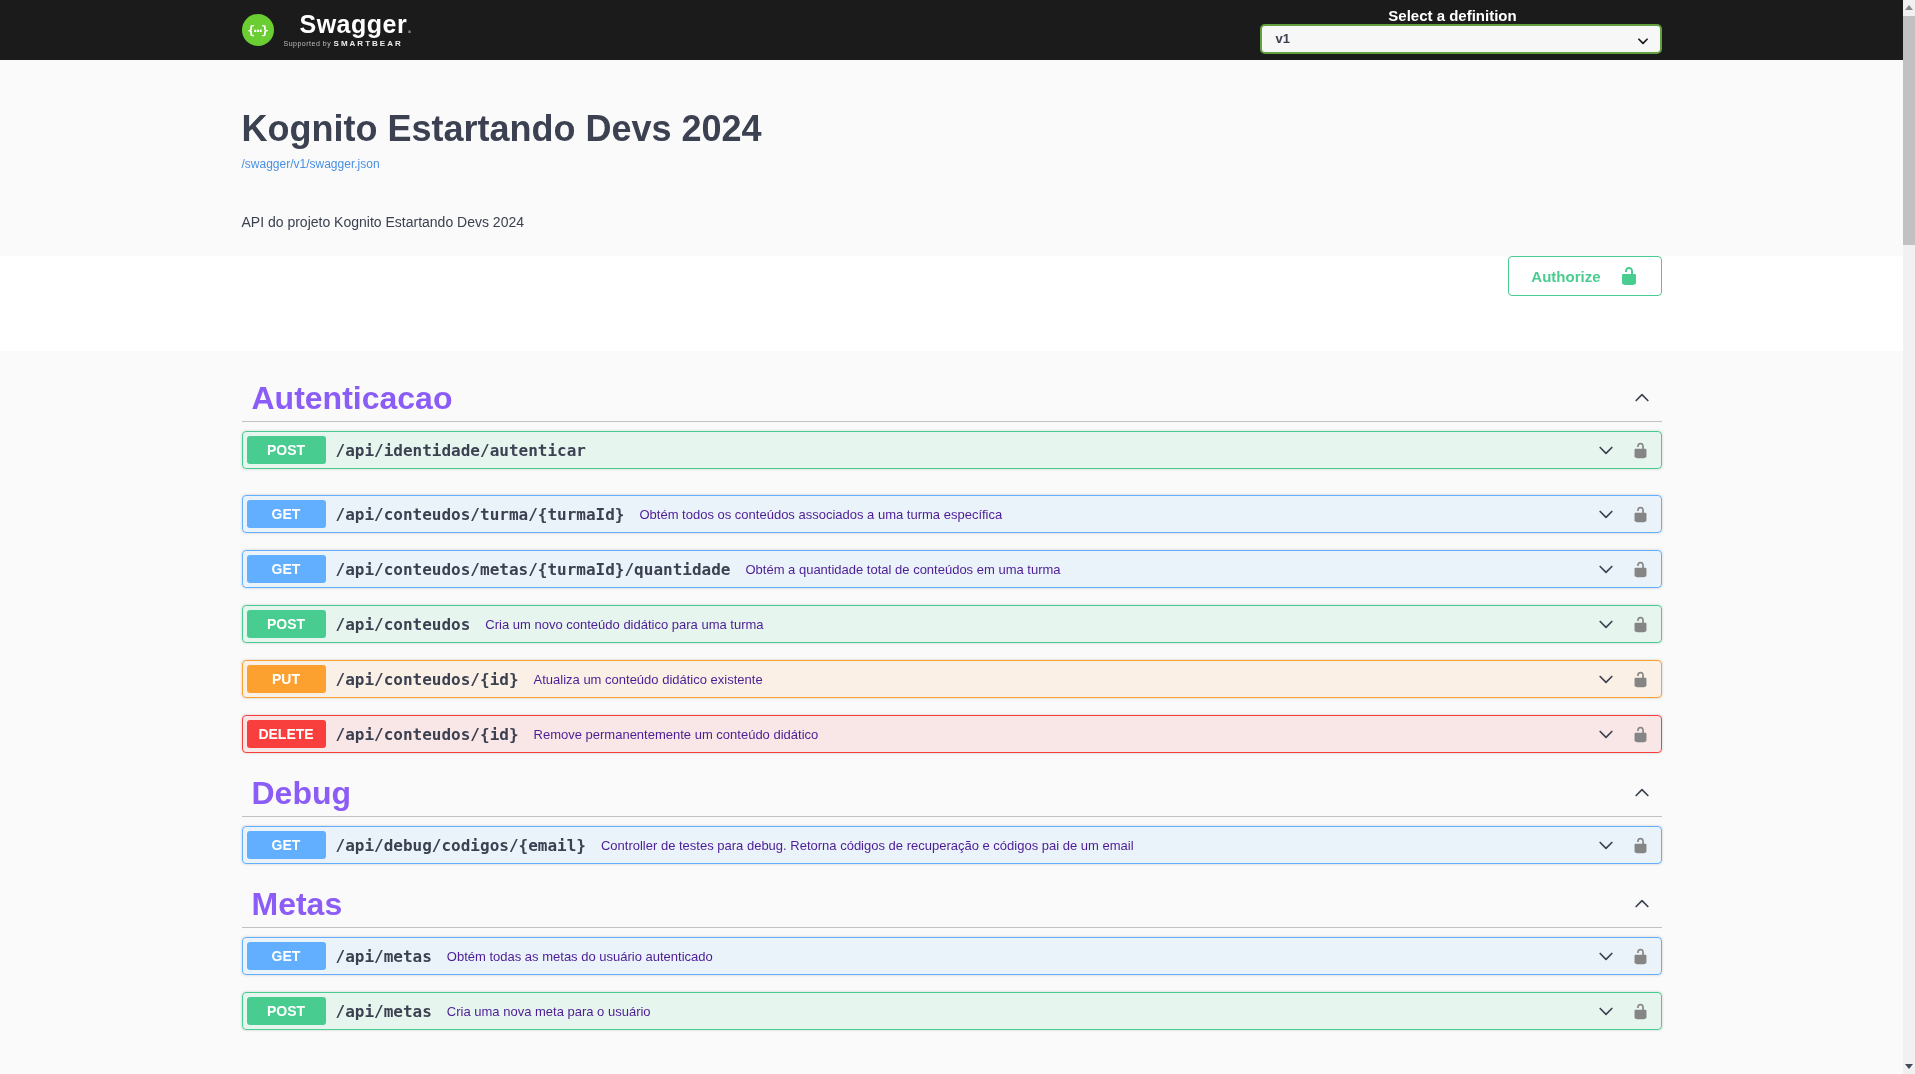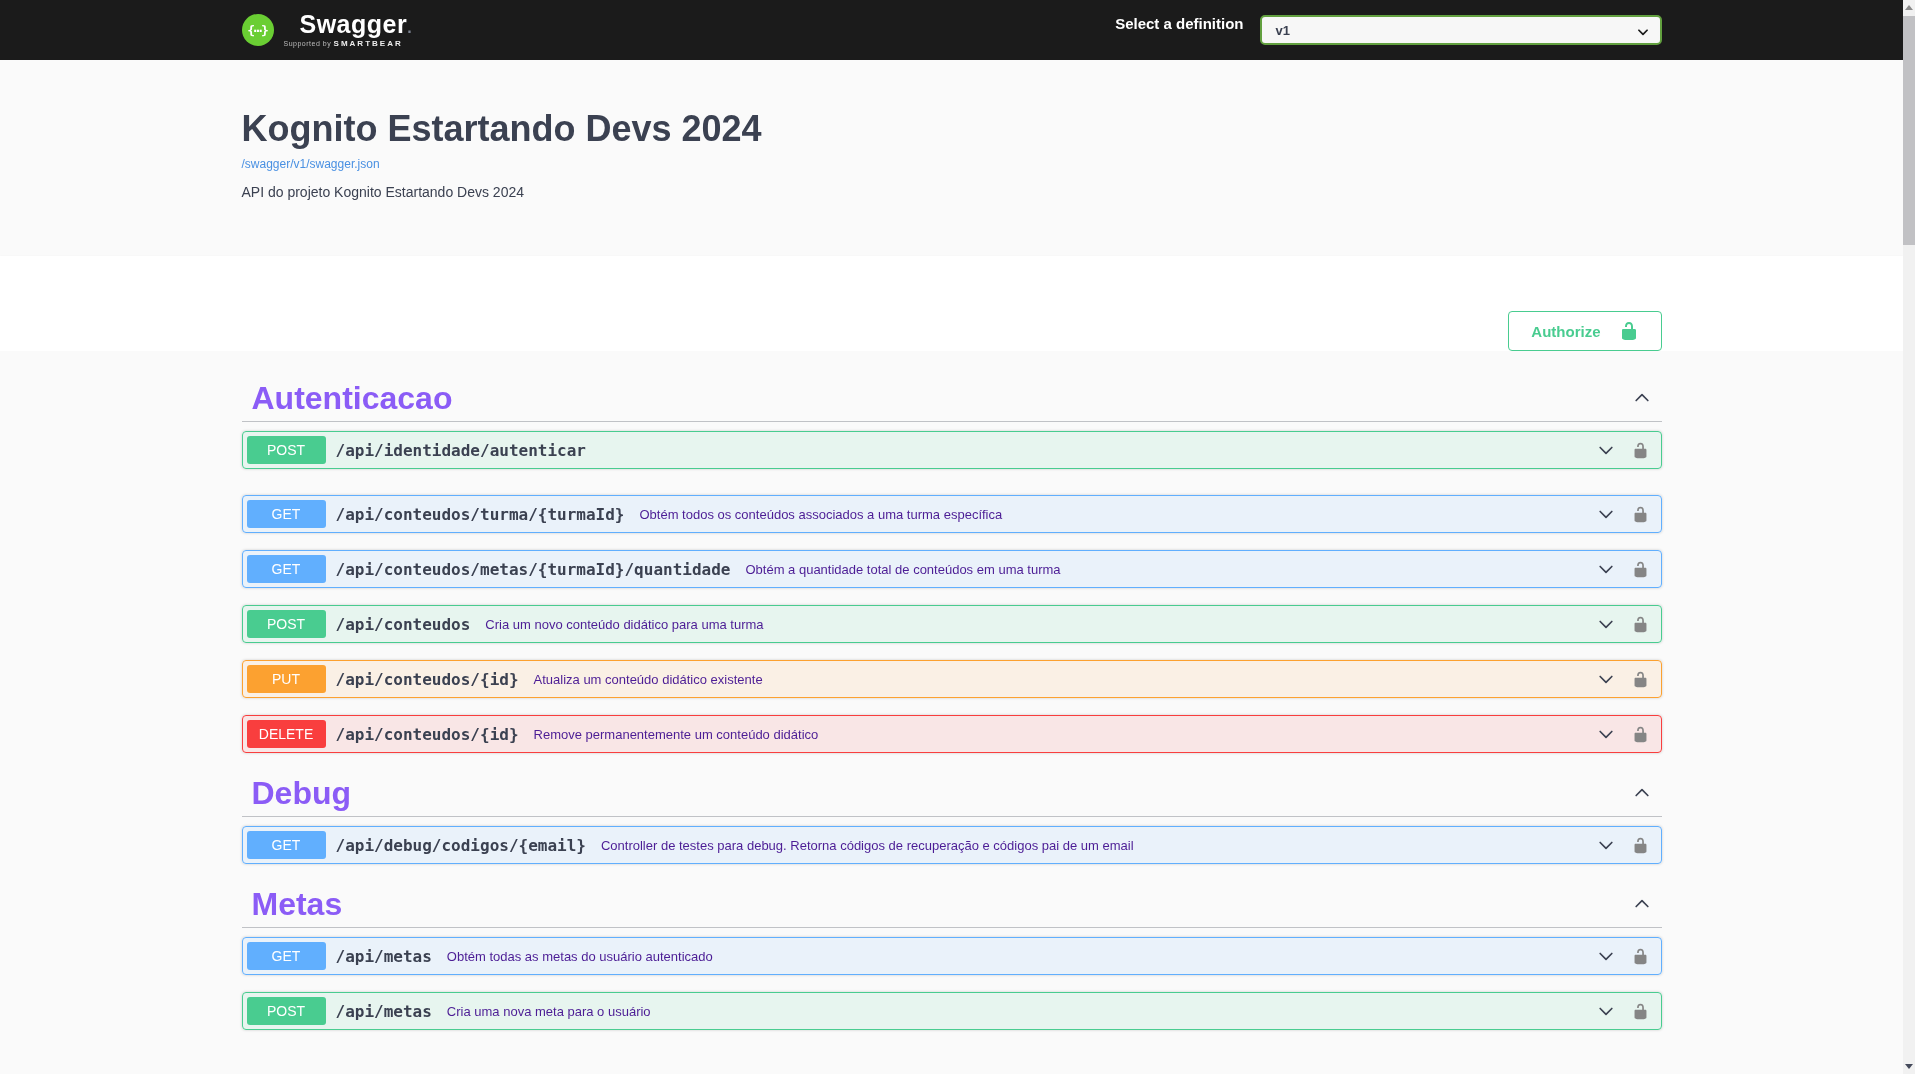--- a/index.html
+++ b/index.html
@@ -14,54 +14,54 @@
   .topbar .wrapper { height:100%; display:flex; align-items:center; justify-content:space-between; }
   .logo { display:flex; align-items:center; gap:10px; text-decoration:none; cursor:pointer; }
   .logo-circle { width:32px; height:32px; border-radius:50%; background:var(--c-logo_green,#6ace33);
     color:#fff; display:flex; align-items:center; justify-content:center;
     font-family:"DejaVu Sans Mono", monospace; font-weight:bold; font-size:13px; letter-spacing:-1px; }
   .logo-text-wrap { display:flex; flex-direction:column; line-height:1; }
   .logo-text { color:#fff; font-size:25px; font-weight:bold; letter-spacing:0.5px;margin-left:16px; }
   .logo-dot { color:#7d8492; font-weight:bold; }
   .logo-sub { margin-top:3px; font-size:7px; color:#bbb; letter-spacing:0.5px; }
   .logo-sub b { color:#eee; font-size:8px; letter-spacing:2px; }
-  .select-wrap { display:flex; align-items:flex-start; }
+  .select-wrap { display:flex; align-items:center;flex-direction:column; }
   .select-label { color:#fff; font-weight:bold; font-size:15px; margin-right:16px; }
   .definition-select { position:relative; width:402px; height:30px; background:#f7f7f7;
     border:2px solid var(--c-select_border,#62a03f); border-radius:5px;
     display:flex; align-items:center; padding:0 46px 0 14px;
     font-size:13px; font-weight:bold; color:#3b4151; cursor:pointer; }
   .definition-select svg { position:absolute; right:10px; top:8px; }
 
   
   .info-section { background:#fafafa; height:196px; padding-top:48px; }
   .page-title { font-size:36px; font-weight:bold; color:#3b4151; line-height:42px; }
   .spec-link { display:inline-block; margin-top:7px; font-size:12px; color:var(--c-link,#4990e2);
     text-decoration:none; cursor:pointer; }
-  .api-description { margin-top:12px; font-size:14px; color:#3b4151; }
+  .api-description { margin-top:42px; font-size:14px; color:#3b4151; }
 
   
   .scheme-section { background:#fff; height:95px; box-shadow:0 1px 2px 0 rgba(0,0,0,.15); }
-  .scheme-wrapper { height:100%; display:flex; align-items:flex-end; justify-content:flex-end; }
+  .scheme-wrapper { height:100%; display:flex; align-items:flex-start; justify-content:flex-end; }
   .authorize-btn { display:flex; align-items:center; gap:18px; padding:9px 22px;
     background:#fff; border:1px solid var(--c-accent,#49cc90); border-radius:4px;
     color:var(--c-accent,#49cc90); font-weight:bold; font-size:15px;
     font-family:"Liberation Sans", sans-serif; cursor:pointer; }
 
   
   .ops { background:#fafafa; padding-top:24px; }
   .tag-section { margin-bottom:0; }
   .tag-header { display:flex; align-items:center; justify-content:space-between;
     padding:8px 10px; border-bottom:1px solid rgba(59,65,81,.3); cursor:pointer; }
   .tag-name { font-size:32px; font-weight:bold; color:#8b5cf6; line-height:30px; }
   .operations { padding-top:9px; }
   .opblock { display:flex; align-items:center; height:38px; margin-bottom:17px;
     border-radius:4px; padding:0 12px 0 4px; box-shadow:0 0 3px rgba(0,0,0,.19); cursor:pointer; }
   .method-badge { min-width:79px; padding:6px 8px; border-radius:3px; text-align:center;
-    color:#fff; font-weight:normal; font-size:14px; font-family:"Liberation Sans", sans-serif; }
+    color:#fff; font-weight:bold; font-size:14px; font-family:"Liberation Sans", sans-serif; }
   .op-path { margin-left:10px; font-family:"DejaVu Sans Mono", monospace;
     font-weight:bold; font-size:16px; color:#3b4151; }
   .op-desc { margin-left:15px; font-size:13px; color:#4c1d95; }
   .op-right { margin-left:auto; display:flex; align-items:center; gap:16px; }
 
   .op-get    { background:rgba(97,175,254,.1);  border:1px solid var(--c-get,#61affe); }
   .op-get    .method-badge { background:var(--c-get,#61affe); }
   .op-post   { background:rgba(73,204,144,.1);  border:1px solid var(--c-post,#49cc90); }
   .op-post   .method-badge { background:var(--c-post,#49cc90); }
   .op-put    { background:rgba(252,161,48,.1);  border:1px solid var(--c-put,#fca130); }

